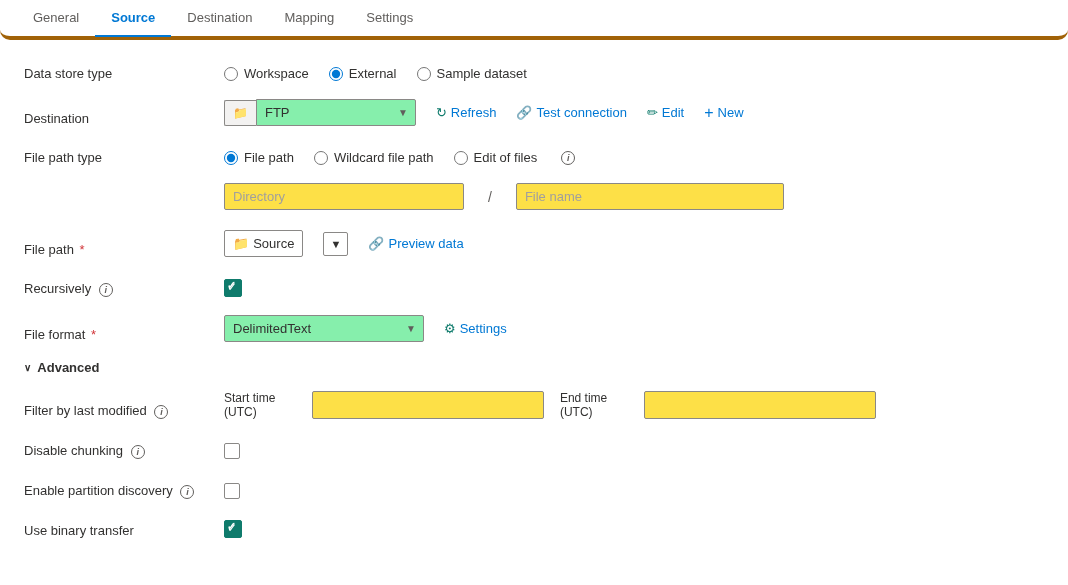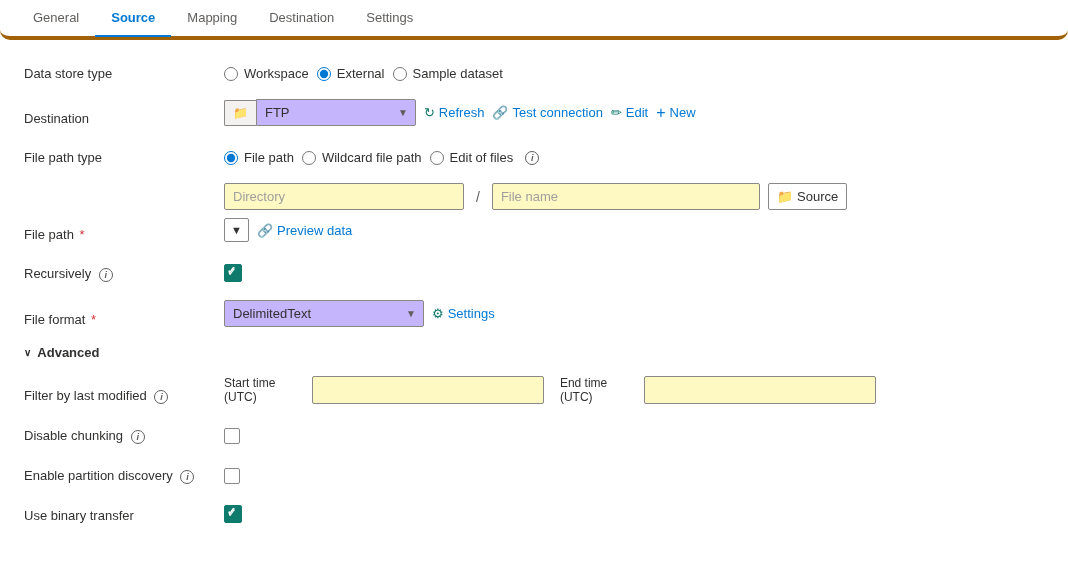--- a/index.html
+++ b/index.html
@@ -7,34 +7,34 @@
 
     .tabs { display: flex; border-bottom: 4px solid #a16207; padding: 0 17px; border-radius: 10px; }
     .tab { padding: 10px 16px; cursor: pointer; font-size: 13px; color: #605e5c; border-bottom: 2px solid transparent; margin-bottom: -1px; }
     .tab.active { color: #0078d4; border-bottom: 2px solid #0078d4; font-weight: 700; }
 
     .content { padding: 20px 24px; max-width: 900px; }
 
     .form-row { display: flex; align-items: flex-end; margin-bottom: 18px; }
     .form-label { width: 200px; min-width: 200px; font-size: 13px; color: #323130; padding-top: 6px; font-weight: 400; }
     .form-label .required { color: #d13438; margin-left: 2px; }
-    .form-controls { display: flex; align-items: center; flex-wrap: wrap; gap: 8px; flex: 1; }
+    .form-controls { display: flex; align-items: center; flex-wrap: wrap; gap: 20px; flex: 1; }
     .radio-item { display: flex; align-items: center; gap: 6px; cursor: pointer; }
     .radio-item input[type="radio"] { accent-color: #0078d4; width: 14px; height: 14px; cursor: pointer; }
 
     .dropdown-wrapper { position: relative; display: inline-flex; align-items: center; }
-    .dropdown { appearance: none; border: 1px solid #8a8886; border-radius: 2px; padding: 5px 28px 5px 8px; font-size: 13px; min-width: 200px; background: #c4b5fd; cursor: pointer; color: #323130; }
+    .dropdown { appearance: none; border: 1px solid #8a8886; border-radius: 2px; padding: 5px 28px 5px 8px; font-size: 13px; min-width: 200px; background: #86efac; cursor: pointer; color: #323130; }
     .dropdown-icon { position: absolute; right: 8px; pointer-events: none; color: #605e5c; font-size: 10px; }
 
     .ftp-prefix { display: flex; align-items: center; gap: 4px; background: #f3f2f1; border: 1px solid #8a8886; border-right: none; border-radius: 2px 0 0 2px; padding: 5px 8px; color: #0078d4; font-size: 12px; }
     .ftp-dropdown { min-width: 160px; border-radius: 0 2px 2px 0; }
 
     .action-link { display: flex; align-items: center; gap: 4px; color: #0078d4; cursor: pointer; font-size: 13px; text-decoration: none; background: none; border: none; padding: 0; }
 
-    .text-input { border: 1px solid #8a8886; border-radius: 2px; padding: 5px 8px; font-size: 13px; color: #323130; background: #fef9c3; }
+    .text-input { border: 1px solid #8a8886; border-radius: 2px; padding: 5px 8px; font-size: 13px; color: #323130; background: #fde047; }
     .text-input::placeholder { color: #a19f9d; }
     .text-input.directory { width: 240px; }
     .text-input.filename { width: 268px; }
     .text-input.wide { width: 240px; }
 
     .slash-divider { color: #605e5c; font-size: 14px; margin: 0 4px; }
 
     .browse-btn { display: flex; align-items: center; gap: 4px; border: 1px solid #8a8886; border-radius: 2px; padding: 5px 8px; font-size: 13px; color: #323130; background: #fff; cursor: pointer; }
 
     .chevron-btn { display: flex; align-items: center; border: 1px solid #8a8886; border-radius: 2px; padding: 5px 6px; font-size: 11px; color: #323130; background: #fff; cursor: pointer; }
@@ -54,22 +54,22 @@
     .time-group { display: flex; gap: 16px; }
     .time-field { display: flex; flex-direction: row; gap: 4px; }
     .time-field label { font-size: 12px; color: #323130; }
   </style>
 </head>
 <body>
 
 <div class="tabs">
   <div class="tab">General</div>
   <div class="tab active">Source</div>
+  <div class="tab">Destination</div>
   <div class="tab">Mapping</div>
-  <div class="tab">Destination</div>
   <div class="tab">Settings</div>
 </div>
 
 <div class="content">
 
   <div class="form-row">
     <div class="form-label">Data store type</div>
     <div class="form-controls">
       <label class="radio-item">
         <input type="radio" name="datastore" style="">

